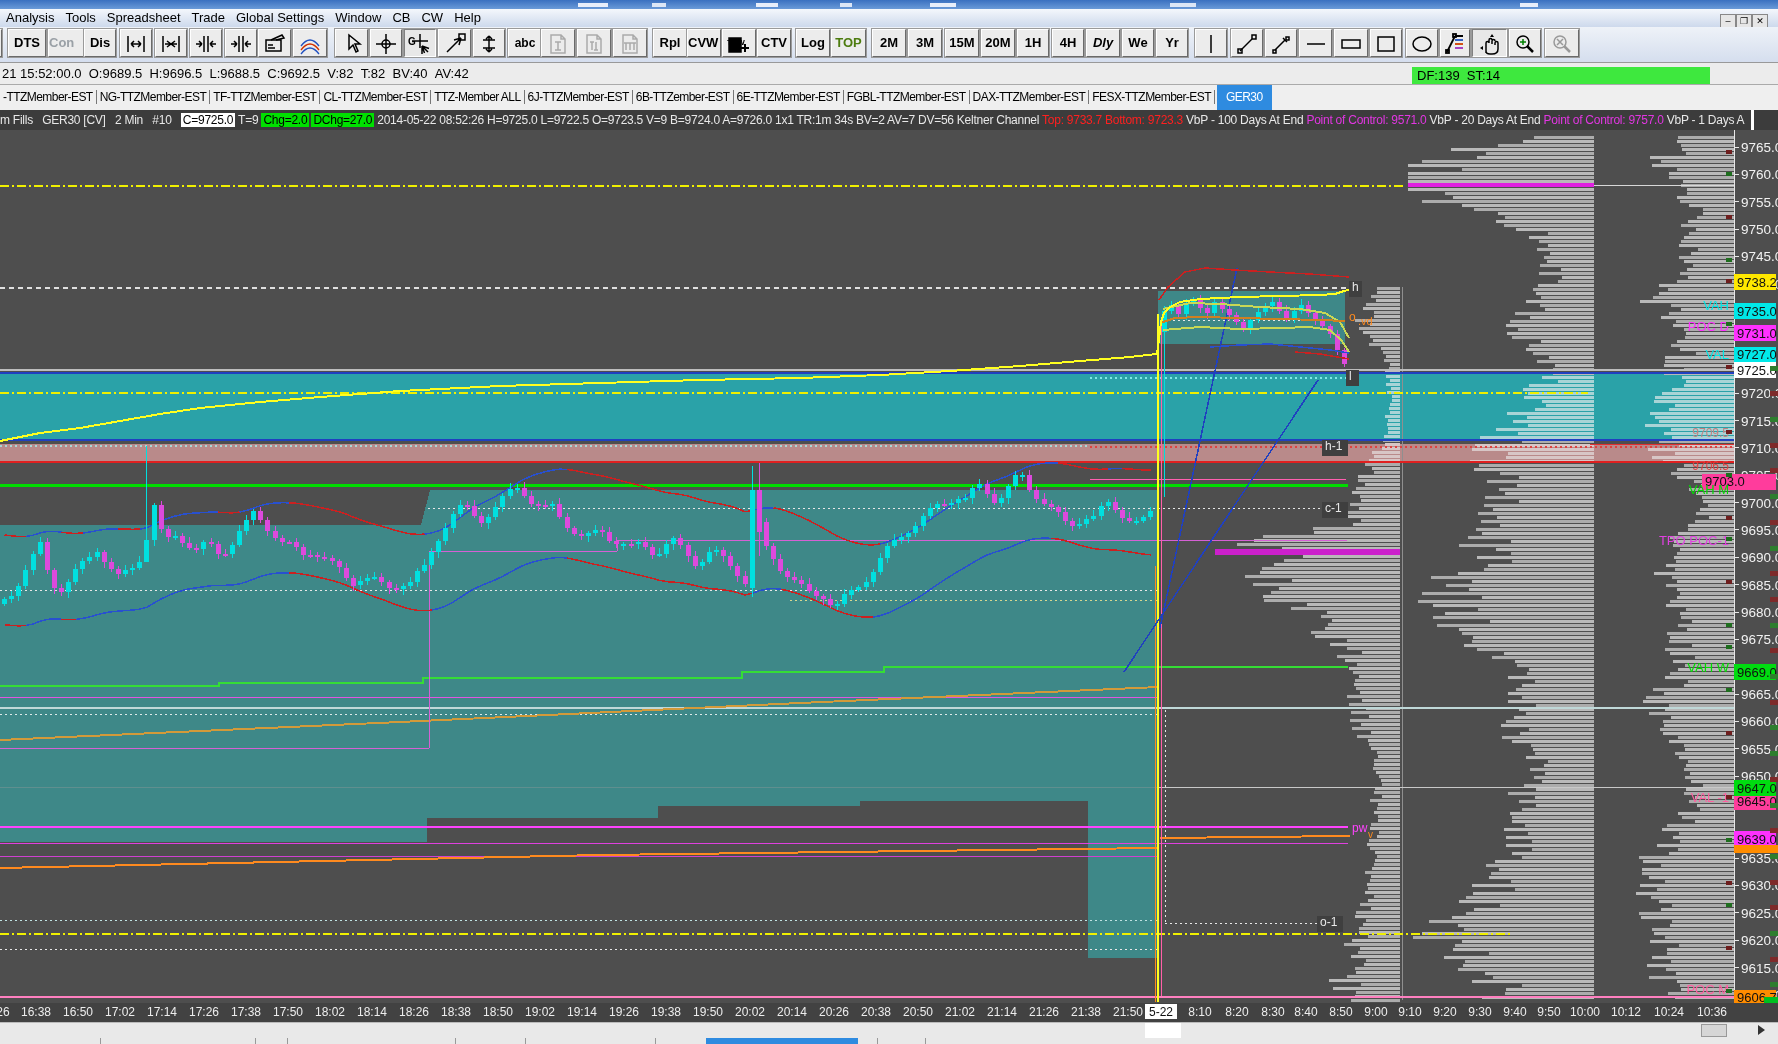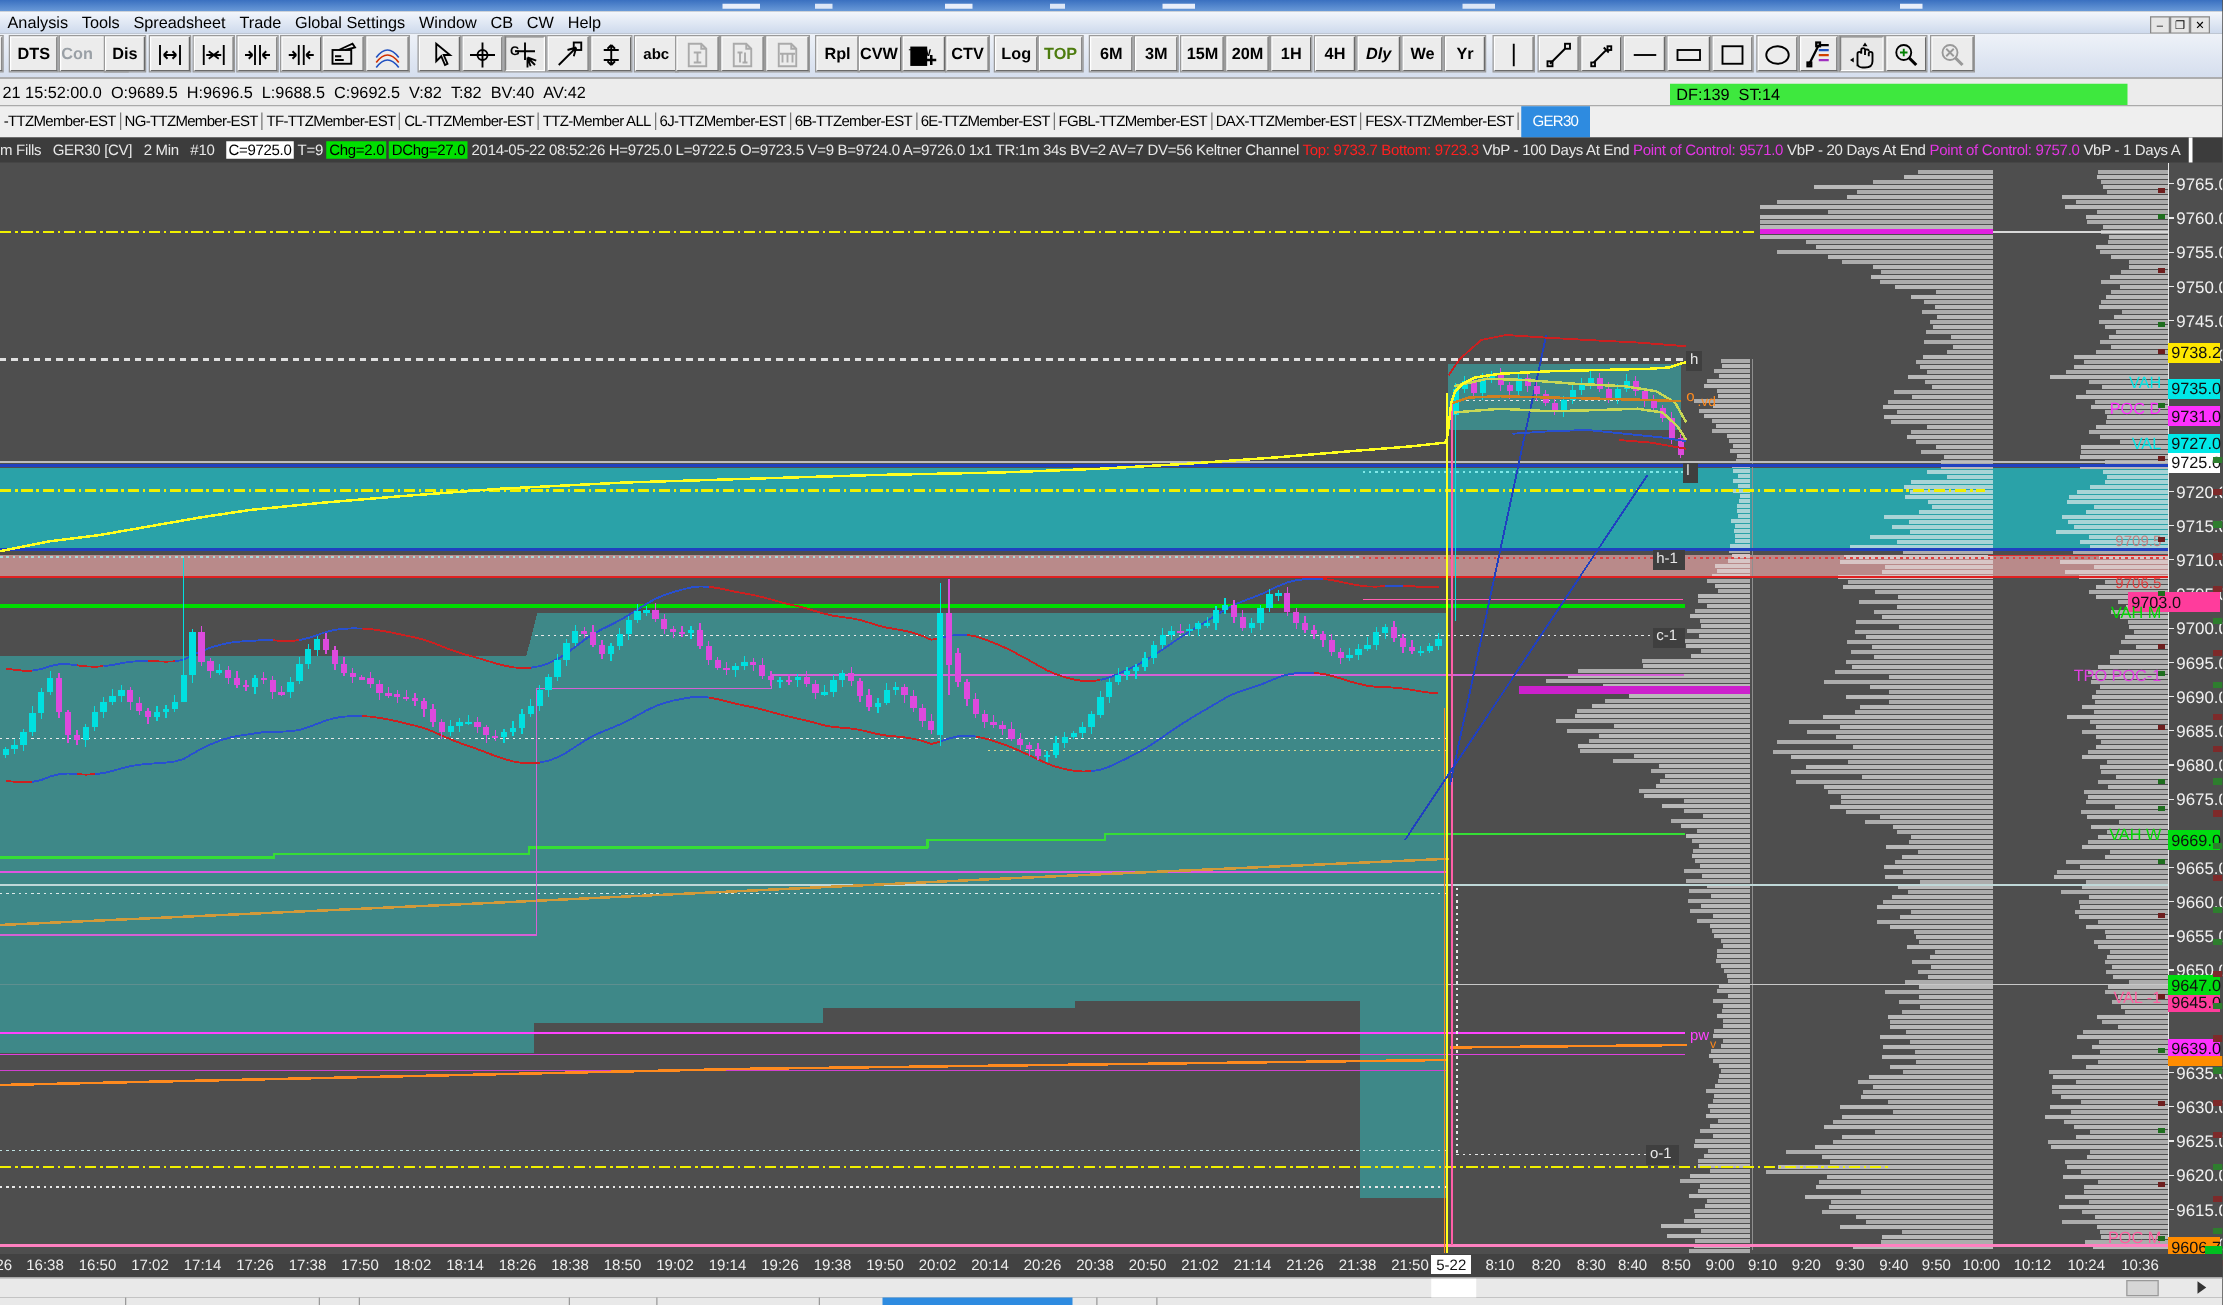--- a/index.html
+++ b/index.html
@@ -104,21 +104,21 @@
     <div style="position:absolute;left:687px;top:2px;width:34px;height:28px;border:1px solid #fff;border-right-color:#6a6a6a;border-bottom-color:#6a6a6a;background:#ececec;outline:1px solid #9a9a9a;color:#000;font-weight:bold;font-size:13px;text-align:left;line-height:26px;">CVW</div>
     <div style="position:absolute;left:722px;top:2px;width:34px;height:28px;border:1px solid #fff;border-right-color:#6a6a6a;border-bottom-color:#6a6a6a;background:#ececec;outline:1px solid #9a9a9a;color:#000;font-weight:bold;font-size:13px;text-align:center;line-height:26px;"><span style="font-size:8px;position:absolute;left:4px;top:0">TVW</span><svg width="24" height="24" viewBox="0 0 24 24" style="margin-top:2px">
         <g fill="none" stroke="#000" stroke-width="1.5">
           <rect x="2" y="6" width="12" height="14" fill="#000"></rect>
           <path d="M14 16 H22 M18 12 V20" stroke="#000" stroke-width="2"></path>
         </g>
       </svg></div>
     <div style="position:absolute;left:757px;top:2px;width:34px;height:28px;border:1px solid #fff;border-right-color:#6a6a6a;border-bottom-color:#6a6a6a;background:#ececec;outline:1px solid #9a9a9a;color:#000;font-weight:bold;font-size:13px;text-align:center;line-height:26px;">CTV</div>
     <div style="position:absolute;left:796px;top:2px;width:34px;height:28px;border:1px solid #fff;border-right-color:#6a6a6a;border-bottom-color:#6a6a6a;background:#ececec;outline:1px solid #9a9a9a;color:#000;font-weight:bold;font-size:13px;text-align:center;line-height:26px;">Log</div>
     <div style="position:absolute;left:831px;top:2px;width:35px;height:28px;border:1px solid #fff;border-right-color:#6a6a6a;border-bottom-color:#6a6a6a;background:#ececec;outline:1px solid #9a9a9a;color:#4d7c0f;font-weight:bold;font-size:13px;text-align:center;line-height:26px;">TOP</div>
-    <div style="position:absolute;left:872px;top:2px;width:34px;height:28px;border:1px solid #fff;border-right-color:#6a6a6a;border-bottom-color:#6a6a6a;background:#ececec;outline:1px solid #9a9a9a;color:#000;font-weight:bold;font-size:13px;text-align:center;line-height:26px;">6M</div>
+    <div style="position:absolute;left:872px;top:2px;width:34px;height:28px;border:1px solid #fff;border-right-color:#6a6a6a;border-bottom-color:#6a6a6a;background:#ececec;outline:1px solid #9a9a9a;color:#000;font-weight:bold;font-size:13px;text-align:center;line-height:26px;">2M</div>
     <div style="position:absolute;left:908px;top:2px;width:34px;height:28px;border:1px solid #fff;border-right-color:#6a6a6a;border-bottom-color:#6a6a6a;background:#ececec;outline:1px solid #9a9a9a;color:#000;font-weight:bold;font-size:13px;text-align:center;line-height:26px;">3M</div>
     <div style="position:absolute;left:945px;top:2px;width:34px;height:28px;border:1px solid #fff;border-right-color:#6a6a6a;border-bottom-color:#6a6a6a;background:#ececec;outline:1px solid #9a9a9a;color:#000;font-weight:bold;font-size:13px;text-align:center;line-height:26px;">15M</div>
     <div style="position:absolute;left:981px;top:2px;width:34px;height:28px;border:1px solid #fff;border-right-color:#6a6a6a;border-bottom-color:#6a6a6a;background:#ececec;outline:1px solid #9a9a9a;color:#000;font-weight:bold;font-size:13px;text-align:center;line-height:26px;">20M</div>
     <div style="position:absolute;left:1017px;top:2px;width:32px;height:28px;border:1px solid #fff;border-right-color:#6a6a6a;border-bottom-color:#6a6a6a;background:#ececec;outline:1px solid #9a9a9a;color:#000;font-weight:bold;font-size:13px;text-align:center;line-height:26px;">1H</div>
     <div style="position:absolute;left:1052px;top:2px;width:32px;height:28px;border:1px solid #fff;border-right-color:#6a6a6a;border-bottom-color:#6a6a6a;background:#ececec;outline:1px solid #9a9a9a;color:#000;font-weight:bold;font-size:13px;text-align:center;line-height:26px;">4H</div>
     <div style="position:absolute;left:1086px;top:2px;width:34px;height:28px;border:1px solid #fff;border-right-color:#6a6a6a;border-bottom-color:#6a6a6a;background:#ececec;outline:1px solid #9a9a9a;color:#000;font-weight:bold;font-size:13px;text-align:center;line-height:26px;font-style:italic;">Dly</div>
     <div style="position:absolute;left:1122px;top:2px;width:32px;height:28px;border:1px solid #fff;border-right-color:#6a6a6a;border-bottom-color:#6a6a6a;background:#ececec;outline:1px solid #9a9a9a;color:#000;font-weight:bold;font-size:13px;text-align:center;line-height:26px;">We</div>
     <div style="position:absolute;left:1156px;top:2px;width:32px;height:28px;border:1px solid #fff;border-right-color:#6a6a6a;border-bottom-color:#6a6a6a;background:#ececec;outline:1px solid #9a9a9a;color:#000;font-weight:bold;font-size:13px;text-align:center;line-height:26px;">Yr</div>
     <div style="position:absolute;left:1195px;top:2px;width:32px;height:28px;border:1px solid #fff;border-right-color:#6a6a6a;border-bottom-color:#6a6a6a;background:#ececec;outline:1px solid #9a9a9a;color:#000;font-weight:bold;font-size:13px;text-align:center;line-height:26px;"><svg width="24" height="24" viewBox="0 0 24 24" style="margin-top:2px">
         <g fill="none" stroke="#000" stroke-width="1.5">
@@ -184,21 +184,21 @@
       </svg></div>
     <div style="position:absolute;left:1545px;top:2px;width:34px;height:28px;border:1px solid #fff;border-right-color:#6a6a6a;border-bottom-color:#6a6a6a;background:#ececec;outline:1px solid #9a9a9a;color:#000;font-weight:bold;font-size:13px;text-align:center;line-height:26px;"><svg width="24" height="24" viewBox="0 0 24 24" style="margin-top:2px">
         <g fill="none" stroke="#000" stroke-width="1.5">
           <circle cx="10" cy="10" r="6" stroke="#999"></circle>
           <path d="M14 14 L20 20" stroke="#999" stroke-width="2.5"></path>
           <path d="M7 7 L13 13 M13 7 L7 13" stroke="#999"></path>
         </g>
       </svg></div>
   </div>
 <div style="position:absolute;left:0;top:62px;width:1778px;height:22px;background:#ececec;border-top:1px solid #999;font-size:13px;color:#000;line-height:21px;padding-left:2px;">21&nbsp;15:52:00.0&nbsp;&nbsp;O:9689.5&nbsp;&nbsp;H:9696.5&nbsp;&nbsp;L:9688.5&nbsp;&nbsp;C:9692.5&nbsp;&nbsp;V:82&nbsp;&nbsp;T:82&nbsp;&nbsp;BV:40&nbsp;&nbsp;AV:42
-<div style="position:absolute;left:1336px;top:4px;width:366px;height:18px;background:#3EE83E;color:#000;padding-left:5px;line-height:17px;">DF:139&nbsp; ST:14</div></div>
+<div style="position:absolute;left:1412px;top:4px;width:298px;height:18px;background:#3EE83E;color:#000;padding-left:5px;line-height:17px;">DF:139&nbsp; ST:14</div></div>
 <div style="position:absolute;left:0;top:84px;width:1778px;height:26px;background:#efefef;border-top:1px solid #aaa;font-size:12px;color:#000;line-height:25px;white-space:nowrap;letter-spacing:-0.55px;"><span style="padding:0 3px;border-right:1px solid #777;">-TTZMember-EST</span><span style="padding:0 3px;border-right:1px solid #777;">NG-TTZMember-EST</span><span style="padding:0 3px;border-right:1px solid #777;">TF-TTZMember-EST</span><span style="padding:0 3px;border-right:1px solid #777;">CL-TTZMember-EST</span><span style="padding:0 3px;border-right:1px solid #777;">TTZ-Member ALL</span><span style="padding:0 3px;border-right:1px solid #777;">6J-TTZMember-EST</span><span style="padding:0 3px;border-right:1px solid #777;">6B-TTZember-EST</span><span style="padding:0 3px;border-right:1px solid #777;">6E-TTZMember-EST</span><span style="padding:0 3px;border-right:1px solid #777;">FGBL-TTZMember-EST</span><span style="padding:0 3px;border-right:1px solid #777;">DAX-TTZMember-EST</span><span style="padding:0 3px;border-right:1px solid #777;">FESX-TTZMember-EST</span><span style="display:inline-block;background:#2E8BE0;color:#fff;padding:0 9px;margin-left:2px;height:25px;">GER30</span></div>
 <div style="position:absolute;left:0;top:110px;width:1778px;height:20px;background:#3C3C3C;">
     <div style="position:absolute;left:0;top:0;width:1751px;height:20px;font-size:12px;line-height:20px;white-space:nowrap;overflow:hidden;letter-spacing:-0.25px;"><span style="color:#E8E8E8;white-space:pre;">m Fills&nbsp;&nbsp; GER30 [CV]&nbsp;&nbsp; 2 Min&nbsp;&nbsp; #10&nbsp;&nbsp; </span><span style="color:#000;background:#FFFFFF;padding:0 2px;white-space:pre;">C=9725.0</span><span style="color:#E8E8E8;white-space:pre;"> T=9 </span><span style="color:#000;background:#00E000;padding:0 2px;white-space:pre;">Chg=2.0</span><span style="display:inline-block;width:2px"></span><span style="color:#000;background:#00E000;padding:0 2px;white-space:pre;">DChg=27.0</span><span style="color:#E8E8E8;white-space:pre;"> 2014-05-22 08:52:26 H=9725.0 L=9722.5 O=9723.5 V=9 B=9724.0 A=9726.0 1x1 TR:1m 34s BV=2 AV=7 DV=56 Keltner Channel </span><span style="color:#FF2020;white-space:pre;">Top: 9733.7 Bottom: 9723.3</span><span style="color:#E8E8E8;white-space:pre;"> VbP - 100 Days At End </span><span style="color:#E236E2;white-space:pre;">Point of Control: 9571.0</span><span style="color:#E8E8E8;white-space:pre;"> VbP - 20 Days At End </span><span style="color:#E236E2;white-space:pre;">Point of Control: 9757.0</span><span style="color:#E8E8E8;white-space:pre;"> VbP - 1 Days A</span></div>
 <div style="position:absolute;left:1751px;top:0;width:3px;height:20px;background:#fff"></div>
   </div>
 <svg width="1778" height="892" viewBox="0 130 1778 892" style="position:absolute;left:0;top:130px" shape-rendering="crispEdges">
     <rect x="0" y="130" width="1778" height="914" fill="#4E4E4E"></rect>
     <polygon points="0.0,525.0 421.0,525.0 430.0,490.0 1157.0,490.0 1157.0,958.0 1088.0,958.0 1088.0,801.0 860.0,801.0 860.0,806.0 658.0,806.0 658.0,818.0 427.0,818.0 427.0,842.0 0.0,842.0" fill="#3E8888"></polygon>
     <rect x="1158.0" y="291.0" width="187.0" height="53.0" fill="#3E8888"></rect>
     <rect x="0.0" y="374.0" width="1734.0" height="65.0" fill="#2AA2A8"></rect>

